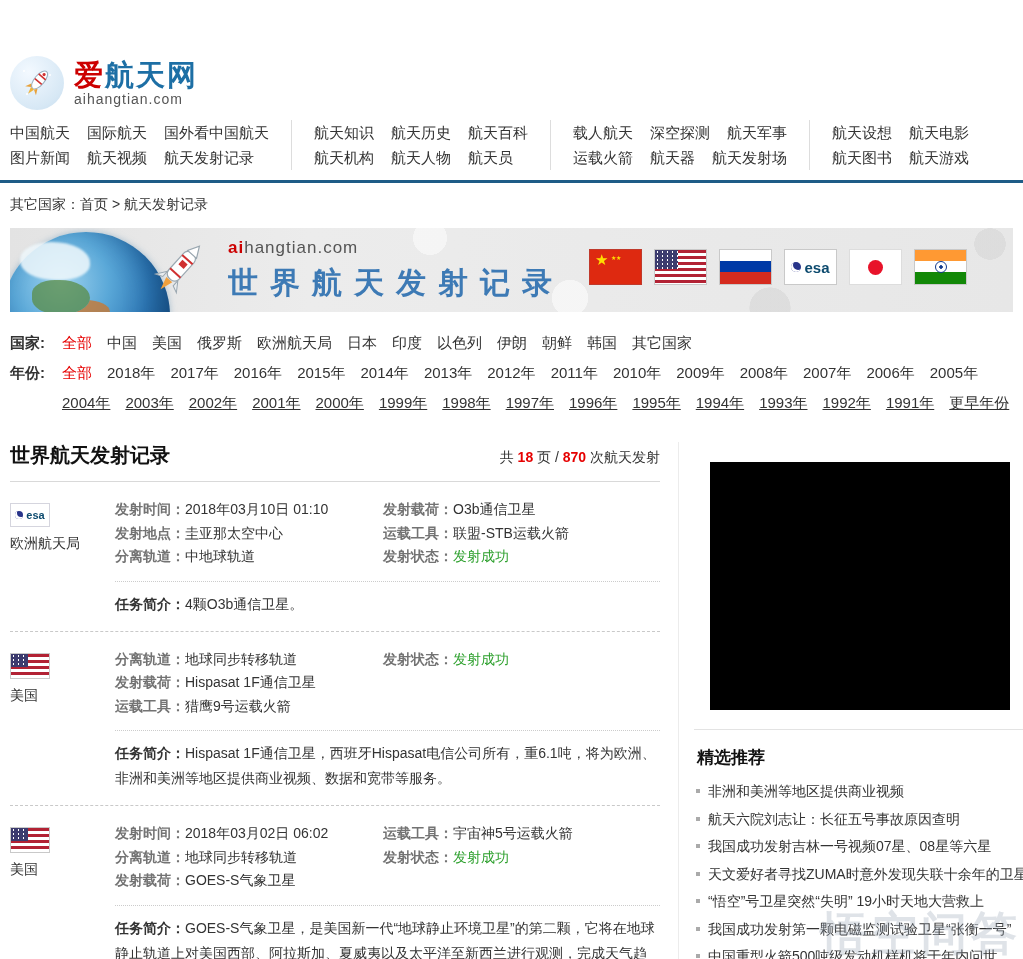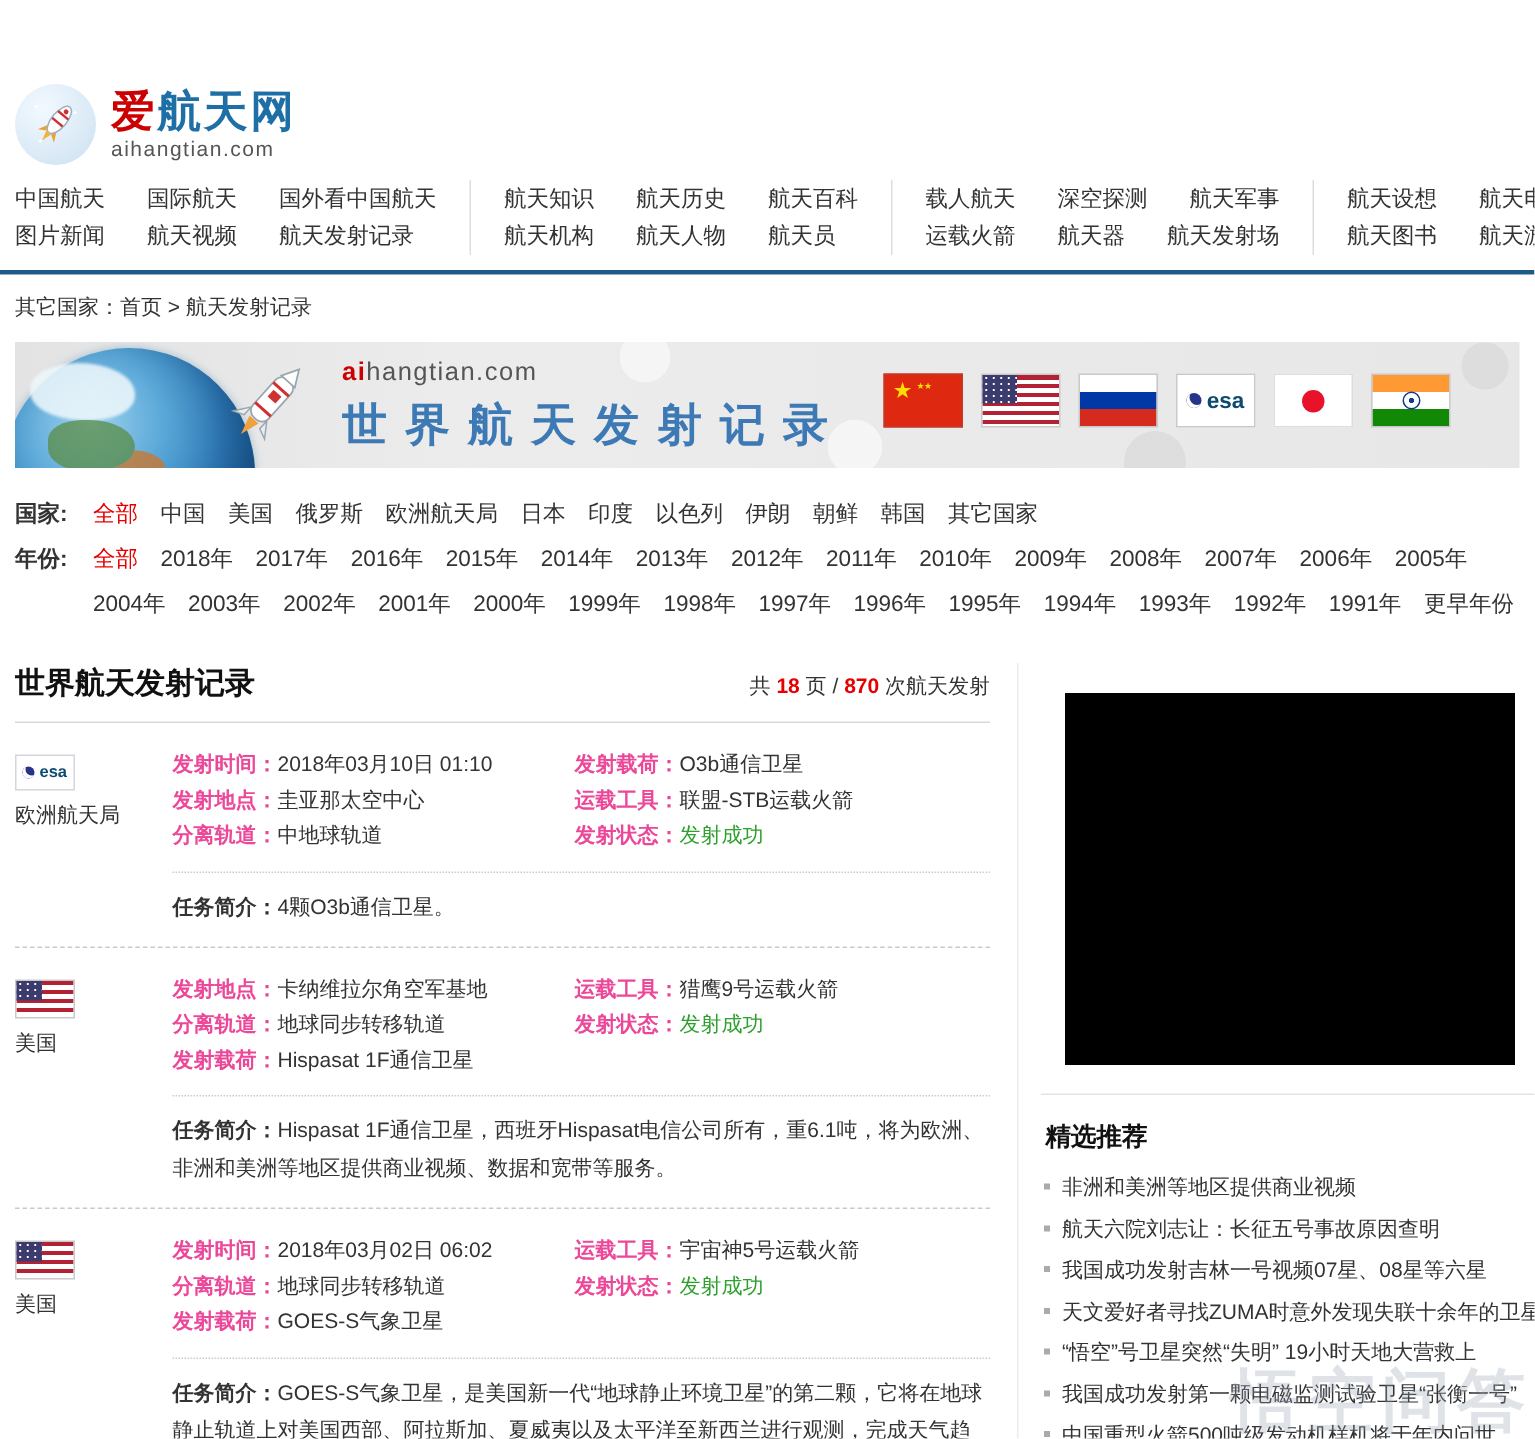--- a/index.html
+++ b/index.html
@@ -14,21 +14,21 @@
   .header { padding:8px 10px 0; border-bottom:3px solid #1e5c87;margin-top:44px; }
   .logo { display:flex; align-items:center; gap:10px; height:62px; }
   .logo-icon { width:54px; height:54px; border-radius:50%; background:radial-gradient(circle at 35% 30%,#f3f9ff,#d7e8f5 70%,#c6dcee); display:flex; align-items:center; justify-content:center; }
   .logo-title { font-size:29px; font-weight:bold; color:#1d6fa5; letter-spacing:2px; line-height:30px; }
   .logo-title .first { color:#cc0000; }
   .logo-domain { font-size:14px; color:#555; letter-spacing:1px; margin-top:1px; }
   .main-nav { display:flex; margin-top:6px; padding-bottom:10px; }
   .nav-group { padding:0 22px; border-right:1px solid #ddd; }
   .nav-group:first-child { padding-left:0; }
   .nav-group:last-child { border-right:none; }
-  .nav-row { display:flex; column-gap:28px; line-height:25px; white-space:nowrap;text-align:right; }
+  .nav-row { display:flex; column-gap:17px; line-height:25px; white-space:nowrap;text-align:right; }
   .nav-link { font-size:15px; color:#333; }
 
   
   .breadcrumb { padding:13px 10px 12px; font-size:14px; color:#333; }
   .breadcrumb a { color:#333; }
 
   
   .banner { position:relative; margin:2px 10px 0; height:84px; overflow:hidden;
     background:linear-gradient(90deg,#e3e3e3,#ececec 30%,#e7e7e7);
   }
@@ -70,21 +70,21 @@
   .flag-in { background:linear-gradient(180deg,#ff9933 0 33%,#fff 33% 66%,#128807 66%); }
   .flag-in::before { content:""; width:10px; height:10px; border:1.5px solid #123a8c; border-radius:50%; background:radial-gradient(circle,#123a8c 1.5px,transparent 2px); }
 
   
   .filters { margin:16px 10px 15px; font-size:15px; }
   .filter-row { line-height:30px; display:flex; align-items:baseline; }
   .filter-label { font-weight:bold; width:52px; flex:none; }
   .flink-wrap { display:flex; flex-wrap:wrap; column-gap:15px; }
   .flink { color:#333; }
   .flink.active { color:#e60000; }
-  .years-row2 { padding-left:52px; }
+  .years-row2 { padding-left:52px;text-decoration:underline; }
 
   
   .main { display:flex; margin:24px 0 0 10px; }
   .left-col { width:650px; flex:none; }
   .side-col { flex:1; margin-left:18px; border-left:1px solid #ececec; padding-left:15px; position:relative; }
 
   .list-header { display:flex; justify-content:space-between; align-items:baseline; padding-bottom:12px; border-bottom:1px solid #d9d9d9; }
   .list-title { font-size:20px; font-weight:bold; color:#111; }
   .list-stats { font-size:14px; color:#333; }
   .list-stats b { color:#e60000; }
@@ -92,21 +92,21 @@
   .record { display:flex; padding:19px 0 14px; border-bottom:1px dashed #c9c9c9; }
   .rec-flag-col { width:105px; flex:none; padding-top:2px; }
   .rec-country { margin-top:8px; font-size:14px; color:#333; }
   .rflag { width:40px; height:26px; }
   .rflag.flag-esa { width:40px; height:24px; border-color:#d5d5de; }
   .rflag.flag-esa::before { width:8px; height:8px; }
   .rflag.flag-esa i { font-size:11px; }
   .rec-info { flex:1; }
   .rec-grid { display:grid; grid-template-columns:268px 1fr; grid-auto-flow:column; grid-template-rows:repeat(3,23.5px); }
   .rec-line { white-space:nowrap; font-size:14px; }
-  .rec-line b { color:#ec4899; }
+  .rec-line b { color:#737373; }
   .status-ok { color:#2da02d; }
   .rec-brief { margin-top:9px; border-top:1px dotted #ccc; padding-top:10px; font-size:14px; line-height:25px; color:#333; }
   .rec-brief b { color:#333; }
 
   
   .video-box { width:300px; height:248px; background:#000; margin:20px 0 0 16px; }
   .side-divider { border:none; border-top:1px solid #e3e3e3; margin:19px 0 0; }
   .side-heading { font-size:17px; font-weight:bold; color:#111; margin:16px 0 9px 3px; }
   .side-list { list-style:none; }
   .side-item { line-height:27.5px; white-space:nowrap; overflow:hidden; font-size:14px; }
@@ -323,21 +323,20 @@
       </div>
     </div>
 
     <div class="record">
       <div class="rec-flag-col">
         <span class="rflag flag flag-us"></span>
         <div class="rec-country">美国</div>
       </div>
       <div class="rec-info">
         <div class="rec-grid">
-          <div class="rec-line"><b>发射地点：</b><span>卡纳维拉尔角空军基地</span></div>
           <div class="rec-line"><b>分离轨道：</b><span>地球同步转移轨道</span></div>
           <div class="rec-line"><b>发射载荷：</b><span>Hispasat 1F通信卫星</span></div>
           <div class="rec-line"><b>运载工具：</b><span>猎鹰9号运载火箭</span></div>
           <div class="rec-line"><b>发射状态：</b><span class="status-ok">发射成功</span></div>
         </div>
         <div class="rec-brief"><b>任务简介：</b><span>Hispasat 1F通信卫星，西班牙Hispasat电信公司所有，重6.1吨，将为欧洲、非洲和美洲等地区提供商业视频、数据和宽带等服务。</span></div>
       </div>
     </div>
 
     <div class="record">

